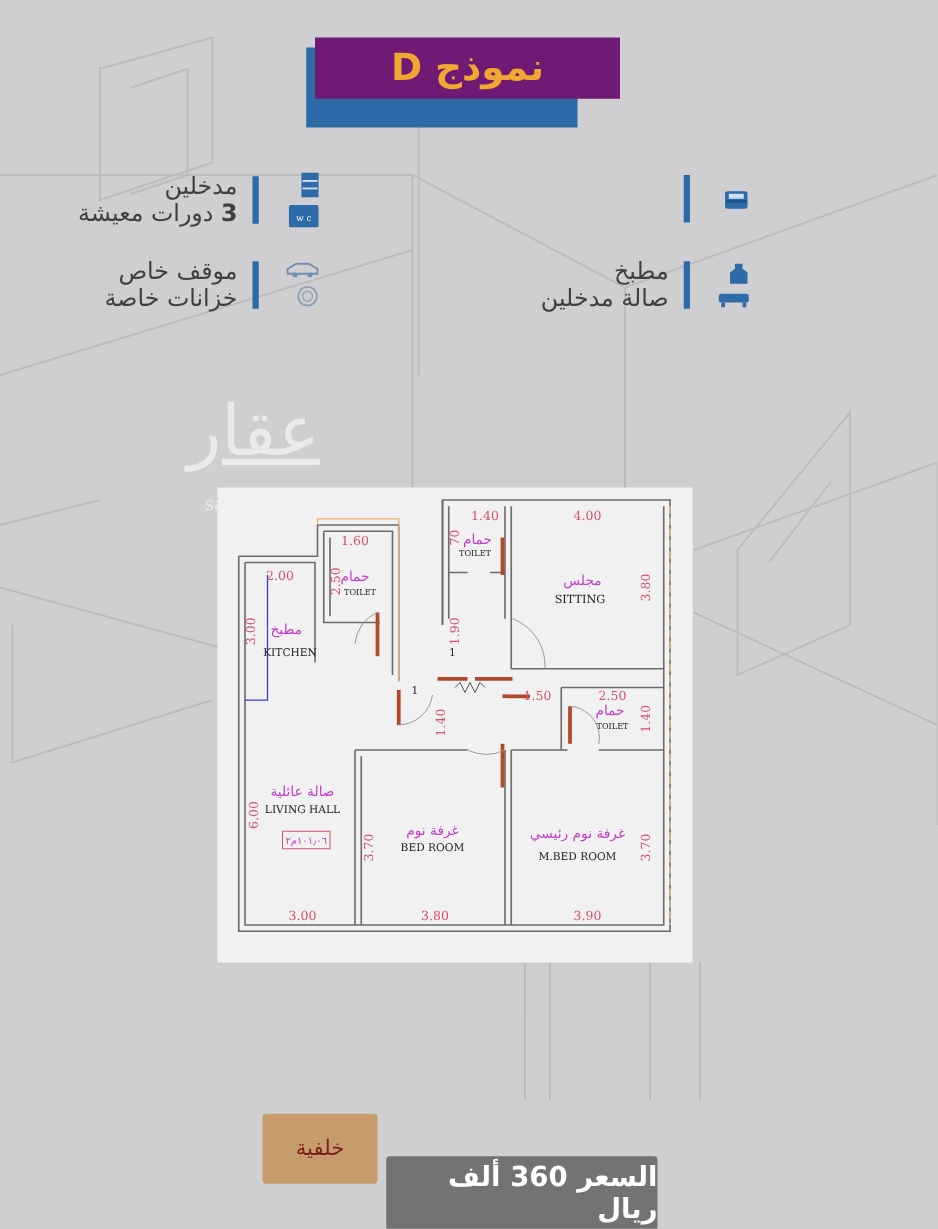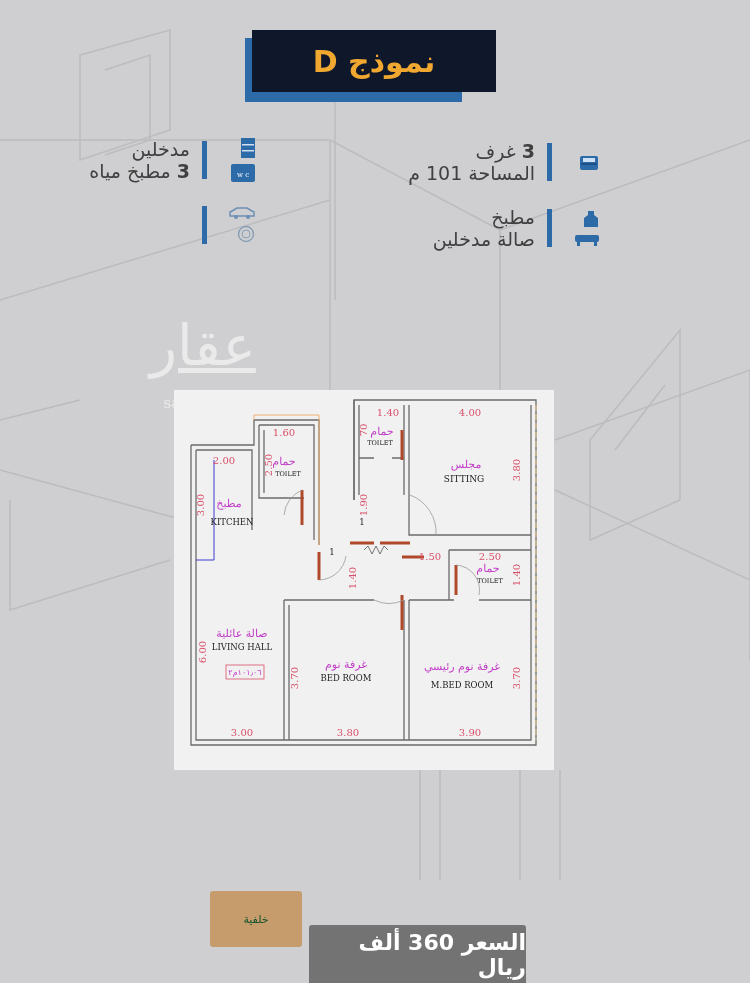--- a/index.html
+++ b/index.html
@@ -1,35 +1,35 @@
 <!DOCTYPE html>
 <html><head>
 <meta charset="utf-8">
 <style>
   * { margin:0; padding:0; box-sizing:border-box; }
   html, body { width:750px; height:983px; overflow:hidden; }
   body { background:#cfcfd1; font-family:"DejaVu Sans", sans-serif; position:relative; }
   .bg-lines { position:absolute; left:0; top:0; width:750px; height:983px; }
   .card-title-shadow { position:absolute; left:245px; top:38px; width:217px; height:64px; background:#2d6aa8; }
-  .card-title { position:absolute; left:252px; top:30px; width:244px; height:62px; background:#0f172a;
+  .card-title { position:absolute; left:252px; top:30px; width:244px; height:49px; background:#701a75;
     display:flex; align-items:center; justify-content:center; }
   .card-title span { color:#f0a830; font-weight:bold; font-size:30px; direction:rtl; }
   .feature { position:absolute; display:flex; align-items:center; direction:rtl; }
   .feature .icon-col { width:36px; display:flex; flex-direction:column; align-items:flex-start; gap:6px; }
   .feature .bar { width:5px; height:38px; background:#2d6aa8; margin:0 12px; }
   .feature .text { text-align:right; font-size:19px; line-height:22px; color:#404040; white-space:nowrap; }
   .feature .text b { font-weight:bold; }
   .watermark { position:absolute; left:150px; top:318px; color:#eaeaea; text-align:center; }
   .watermark .ar { font-size:56px; line-height:56px; direction:rtl;text-decoration:underline; }
   .watermark .url { font-size:15px; font-family:"DejaVu Serif", serif;margin-top:20px; }
   .plan { position:absolute; left:174px; top:390px; width:380px; height:380px; background:#f1f1f1; }
   .price-btn { position:absolute; left:309px; top:925px; width:217px; height:60px; background:#737373;
     color:#ffffff; font-weight:bold; font-size:22px; display:flex; align-items:center; justify-content:center; border-radius:3px; direction:rtl; }
   .back-btn { position:absolute; left:210px; top:891px; width:92px; height:56px; background:#c69c6d;
-    color:#14532d; font-size:11px; display:flex; align-items:center; justify-content:center; border-radius:3px; direction:rtl; }
+    color:#7f1d1d; font-size:17px; display:flex; align-items:center; justify-content:center; border-radius:3px; direction:rtl; }
   .plan svg text { font-family:"DejaVu Serif", serif; }
 </style>
 </head>
 <body>
 
 <svg class="bg-lines" viewBox="0 0 750 983">
   <g fill="none" stroke="#bcbcbe" stroke-width="1.5">
     <path d="M80 55 L170 30 L170 130 L80 160 Z"></path>
     <path d="M105 70 L150 55 L150 140 L105 155"></path>
     <path d="M0 140 L330 140 L500 230 L500 460 L330 560 L0 470"></path>
@@ -55,24 +55,20 @@
 
 <div class="feature" style="right:150px; top:140px;">
   <div class="icon-col">
     <svg width="22" height="20" viewBox="0 0 22 20">
       <rect x="2" y="4" width="18" height="14" rx="2" fill="#2d6aa8"></rect>
       <rect x="5" y="6" width="12" height="4" fill="#cfe0f2"></rect>
       <rect x="3" y="11" width="16" height="2" fill="#1e4f86"></rect>
     </svg>
   </div>
   <div class="bar"></div>
-  <div class="text">
-    <div><b>3</b><span> غرف</span></div>
-    <div><span>المساحة 101 م</span></div>
-  </div>
 </div>
 
 <div class="feature" style="right:150px; top:206px;">
   <div class="icon-col">
     <svg width="18" height="18" viewBox="0 0 18 18">
       <path d="M6 1 L12 1 L12 5 L16 8 L16 17 L2 17 L2 8 L6 5 Z" fill="#2d6aa8"></path>
     </svg>
     <svg width="26" height="12" viewBox="0 0 26 12">
       <rect x="1" y="1" width="24" height="7" rx="2" fill="#2d6aa8"></rect>
       <rect x="3" y="8" width="3" height="4" fill="#2d6aa8"></rect>
@@ -94,37 +90,41 @@
       <rect x="1" y="12" width="12" height="1.5" fill="#cfe0f2"></rect>
     </svg>
     <svg width="24" height="18" viewBox="0 0 24 18">
       <rect x="0" y="0" width="24" height="18" rx="2" fill="#2d6aa8"></rect>
       <text x="12" y="12.5" font-size="7" fill="#ffffff" text-anchor="middle" font-family="DejaVu Serif, serif">w c</text>
     </svg>
   </div>
   <div class="bar"></div>
   <div class="text">
     <div><span>مدخلين</span></div>
-    <div><b>3</b><span> مطبخ مياه</span></div>
+    <div><b>3</b><span> دورات معيشة</span></div>
   </div>
 </div>
 
 <div class="feature" style="right:495px; top:206px;">
   <div class="icon-col">
     <svg width="26" height="12" viewBox="0 0 26 12">
       <path d="M3 4 L8 1 L18 1 L23 4 L25 5 L25 9 L1 9 L1 5 Z" fill="none" stroke="#6d8fb5" stroke-width="1.5"></path>
       <circle cx="7" cy="10" r="2" fill="#6d8fb5"></circle>
       <circle cx="19" cy="10" r="2" fill="#6d8fb5"></circle>
     </svg>
     <svg width="18" height="18" viewBox="0 0 18 18">
       <circle cx="9" cy="9" r="7.5" fill="none" stroke="#8aa0b8" stroke-width="1.5"></circle>
       <circle cx="9" cy="9" r="4" fill="none" stroke="#8aa0b8" stroke-width="1"></circle>
     </svg>
   </div>
   <div class="bar"></div>
+  <div class="text">
+    <div><span>موقف خاص</span></div>
+    <div><span>خزانات خاصة</span></div>
+  </div>
 </div>
 
 <div class="watermark">
   <div class="ar">عقار</div>
   <div class="url">sa.aqar.fm</div>
 </div>
 
 <div class="plan">
   <svg width="380" height="380" viewBox="0 0 380 380">
     <g fill="none" stroke="#6b6b6b" stroke-width="1.3">

